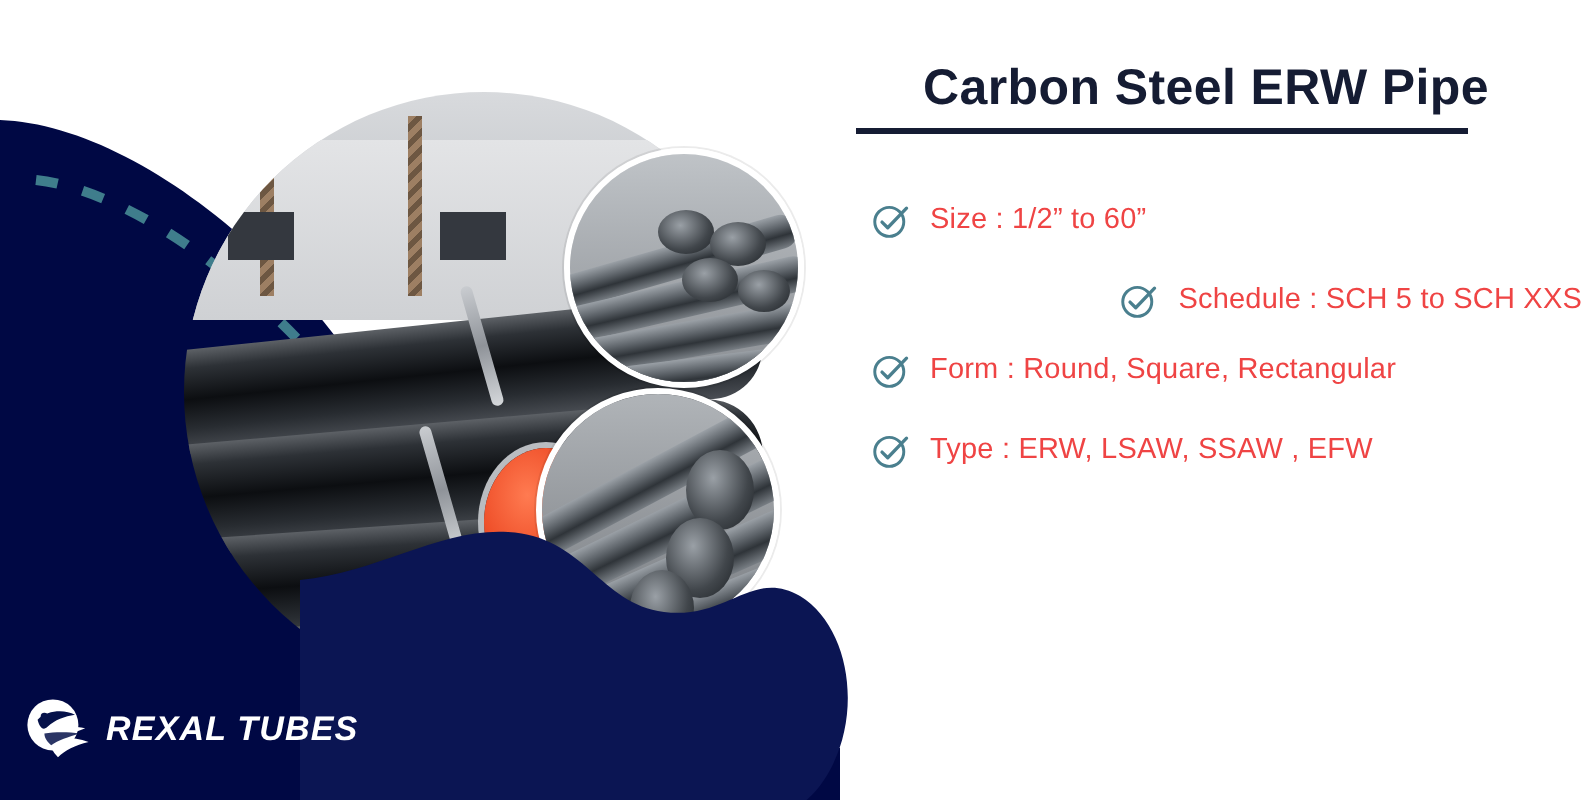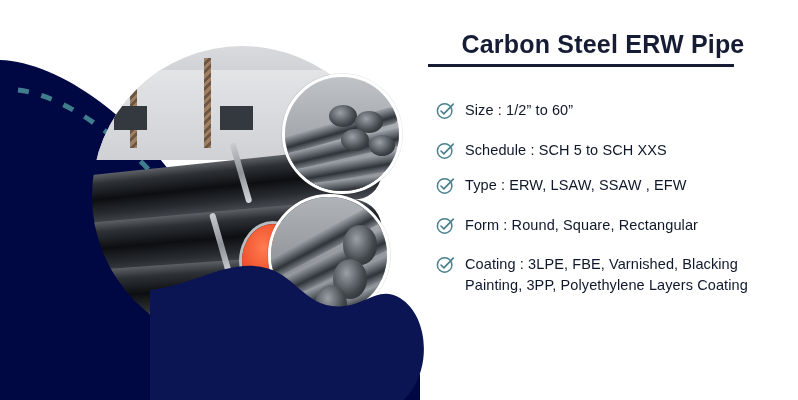--- a/index.html
+++ b/index.html
@@ -81,24 +81,24 @@
   .title {
     font-size:25px; font-weight:bold; color:#151c33;
     letter-spacing:.2px; white-space:nowrap; line-height:1.15;text-align:center;
   }
   .title-rule { width:306px; height:3px; background:#151c33; margin-top:5px; }
 
   .spec-list { position:absolute; left:436px; top:100px; width:355px; }
   .spec {
     display:flex; align-items:flex-start; gap:10px; margin-bottom:19px;
   }
-  .spec.tight { margin-bottom:15px; }
+  .spec.tight { margin-bottom:15px;justify-content:flex-end; }
   .check { flex:0 0 auto; width:19px; height:19px; margin-top:1px; }
   .spec-text {
-    font-size:14.5px; color:#0f172a; line-height:1.42; font-weight:500;
+    font-size:14.5px; color:#ef4444; line-height:1.42; font-weight:500;
     letter-spacing:.1px;
   }
 </style>
 </head>
 <body>
 
 <div id="stage">
 
   <svg class="navy-shape" viewBox="0 0 420 400" preserveAspectRatio="none">
     <path d="M0,60 C60,62 140,120 190,200 C238,278 236,330 300,352 C340,366 380,372 420,374 L420,400 L0,400 Z" fill="#000844"></path>
@@ -157,20 +157,31 @@
       <div class="st-mouth" style="left:72px; top:28px; width:34px; height:40px;"></div>
       <div class="st-mouth" style="left:62px; top:62px; width:34px; height:40px;"></div>
       <div class="st-mouth" style="left:44px; top:88px; width:32px; height:38px;"></div>
     </div>
   </div>
 
   <svg class="blob" viewBox="0 0 300 170" preserveAspectRatio="none">
     <path d="M0,40 C40,36 70,14 104,16 C142,18 150,52 182,56 C214,60 226,34 250,48 C276,64 282,110 262,140 C244,168 200,170 150,170 L0,170 Z" fill="#0b1553"></path>
   </svg>
 
+  <div class="logo">
+    <svg class="logo-mark" viewBox="0 0 40 40">
+      <circle cx="17" cy="17" r="15" fill="#ffffff"></circle>
+      <path d="M8,14 C14,8 24,8 30,11 C24,12 18,14 14,18 C11,21 9,18 8,14 Z" fill="#06124a"></path>
+      <path d="M11,21 C18,18 27,17 36,19 C28,22 21,25 16,29 C13,27 11,24 11,21 Z" fill="#ffffff"></path>
+      <path d="M14,26 C21,24 29,24 38,27 C30,29 24,32 20,36 C17,33 15,29 14,26 Z" fill="#ffffff"></path>
+      <path d="M12,22 C18,21 26,21 33,22 C26,24 20,26 16,29 C14,27 12,25 12,22 Z" fill="#06124a" opacity=".85"></path>
+      <circle cx="12" cy="12" r="2.2" fill="#06124a"></circle>
+    </svg>
+    <span class="logo-text">REXAL TUBES</span>
+  </div>
 
   <div class="content">
     <div class="title">Carbon Steel ERW Pipe</div>
     <div class="title-rule"></div>
   </div>
 
   <div class="spec-list">
     <div class="spec">
       <svg class="check" viewBox="0 0 22 22">
         <circle cx="10" cy="11.5" r="8.4" fill="none" stroke="#4a7f8e" stroke-width="1.7"></circle>
@@ -186,33 +197,26 @@
         <path d="M5.8,11.6 L9.1,14.9 L20,3.6" fill="none" stroke="#4a7f8e" stroke-width="1.9" stroke-linecap="round" stroke-linejoin="round"></path>
       </svg>
       <div class="spec-text">Schedule : SCH 5 to SCH XXS</div>
     </div>
 
     <div class="spec">
       <svg class="check" viewBox="0 0 22 22">
         <circle cx="10" cy="11.5" r="8.4" fill="none" stroke="#4a7f8e" stroke-width="1.7"></circle>
         <path d="M5.8,11.6 L9.1,14.9 L20,3.6" fill="none" stroke="#4a7f8e" stroke-width="1.9" stroke-linecap="round" stroke-linejoin="round"></path>
       </svg>
+      <div class="spec-text">Form : Round, Square, Rectangular</div>
+    </div>
+
+    <div class="spec">
+      <svg class="check" viewBox="0 0 22 22">
+        <circle cx="10" cy="11.5" r="8.4" fill="none" stroke="#4a7f8e" stroke-width="1.7"></circle>
+        <path d="M5.8,11.6 L9.1,14.9 L20,3.6" fill="none" stroke="#4a7f8e" stroke-width="1.9" stroke-linecap="round" stroke-linejoin="round"></path>
+      </svg>
       <div class="spec-text">Type : ERW, LSAW, SSAW , EFW</div>
     </div>
 
-    <div class="spec">
-      <svg class="check" viewBox="0 0 22 22">
-        <circle cx="10" cy="11.5" r="8.4" fill="none" stroke="#4a7f8e" stroke-width="1.7"></circle>
-        <path d="M5.8,11.6 L9.1,14.9 L20,3.6" fill="none" stroke="#4a7f8e" stroke-width="1.9" stroke-linecap="round" stroke-linejoin="round"></path>
-      </svg>
-      <div class="spec-text">Form : Round, Square, Rectangular</div>
-    </div>
-
-    <div class="spec">
-      <svg class="check" viewBox="0 0 22 22">
-        <circle cx="10" cy="11.5" r="8.4" fill="none" stroke="#4a7f8e" stroke-width="1.7"></circle>
-        <path d="M5.8,11.6 L9.1,14.9 L20,3.6" fill="none" stroke="#4a7f8e" stroke-width="1.9" stroke-linecap="round" stroke-linejoin="round"></path>
-      </svg>
-      <div class="spec-text">Coating : 3LPE, FBE, Varnished, Blacking Painting, 3PP, Polyethylene Layers Coating</div>
-    </div>
   </div>
 
 </div>
 
 </body></html>

